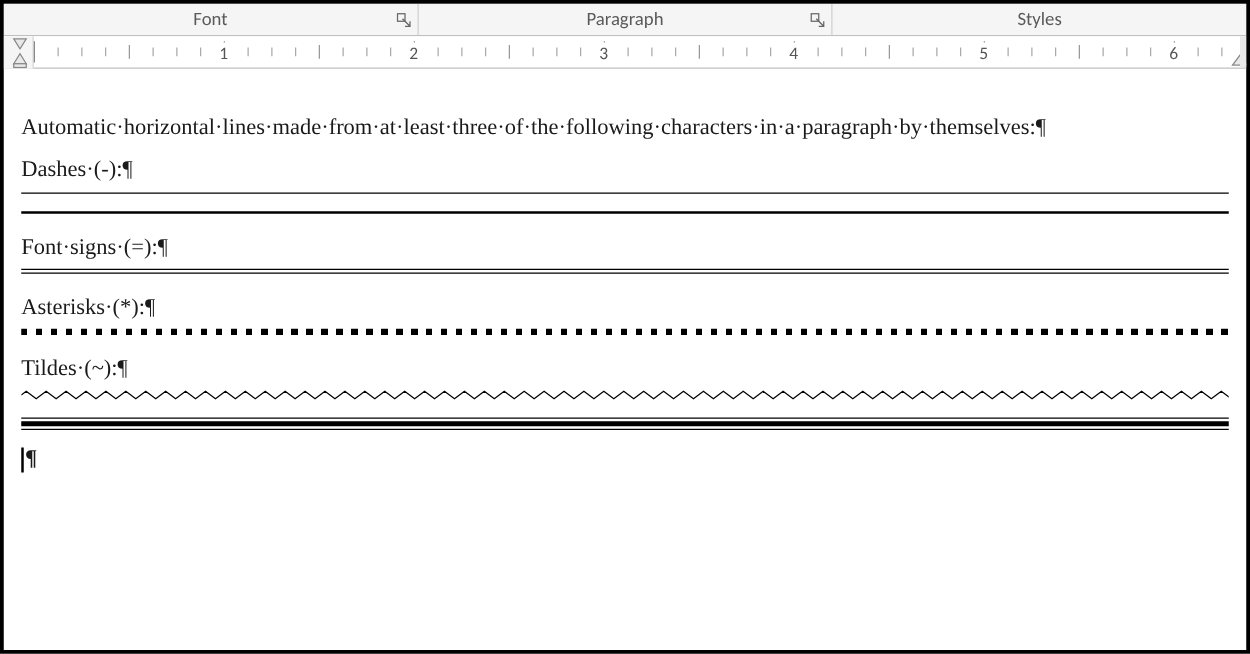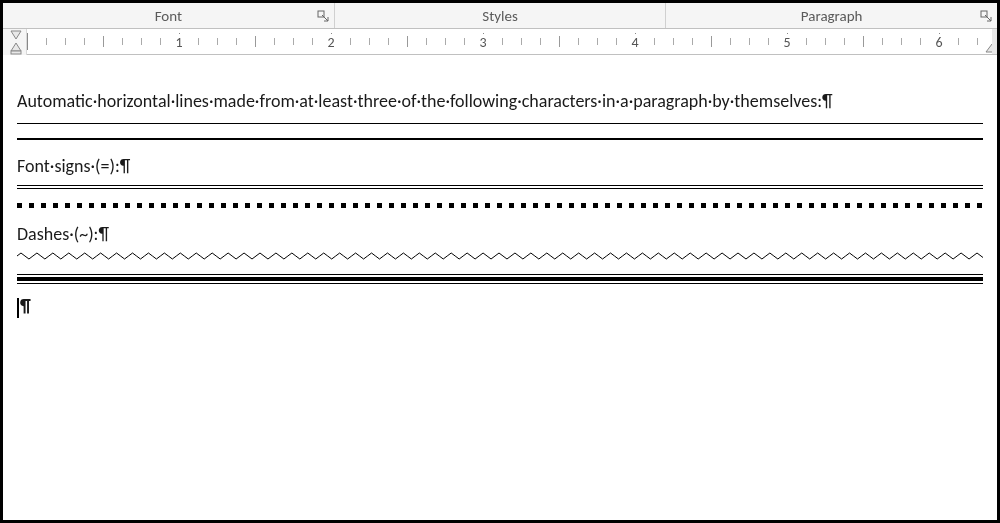--- a/index.html
+++ b/index.html
@@ -108,20 +108,21 @@
     position: absolute;
     left: 14px;
     right: 14px;
     top: 86px;
     font-size: 18px;
     color: #1a1a1a;
   }
   .paragraph {
     margin: 0 0 10px 0;
     line-height: 1.35;
+    font-family: Liberation Serif, serif;
   }
   .paragraph.tight { margin-bottom: 6px; }
   .pilcrow { font-weight: bold; }
   .line-dashes {
     border-top: 1px solid #000;
     margin: 4px 0 14px 0;
   }
   .line-underscore {
     border-top: 2px solid #000;
     margin: 4px 0 14px 0;
@@ -170,30 +171,30 @@
   <div class="ribbon-group">
     <span>Font</span>
     <span class="dialog-launcher">
       <svg width="12" height="12" viewBox="0 0 12 12">
           <rect x="1" y="1" width="6" height="6" fill="none" stroke="#666"></rect>
           <path d="M5 5 L11 11 M11 7 V11 H7" fill="none" stroke="#666"></path>
         </svg>
     </span>
   </div>
   <div class="ribbon-group">
-    <span>Styles</span>
-  </div>
-  <div class="ribbon-group">
     <span>Paragraph</span>
     <span class="dialog-launcher">
       <svg width="12" height="12" viewBox="0 0 12 12">
           <rect x="1" y="1" width="6" height="6" fill="none" stroke="#666"></rect>
           <path d="M5 5 L11 11 M11 7 V11 H7" fill="none" stroke="#666"></path>
         </svg>
     </span>
+  </div>
+  <div class="ribbon-group">
+    <span>Styles</span>
   </div>
 </div>
 
 <div class="ruler-container">
   <div class="ruler-handle-col"></div>
   <div class="indent-markers">
     <svg width="18" height="26" viewBox="0 0 18 26">
       <polygon points="3,2 13,2 8,10" fill="#e8e8e8" stroke="#888"></polygon>
       <polygon points="3,22 13,22 8,14" fill="#e8e8e8" stroke="#888"></polygon>
       <rect x="3" y="22" width="10" height="3" fill="#e8e8e8" stroke="#888"></rect>
@@ -261,30 +262,32 @@
       <div class="right-margin-marker" style="left: 957.2px;"><svg width="16" height="24" viewBox="0 0 16 24">
           <polygon points="2,22 14,22 8,14" fill="#e8e8e8" stroke="#888"></polygon>
         </svg></div>
       <div class="right-gray" style="left: 965.2px; right: -8px;"></div>
     </div>
 </div>
 
 <div class="doc-surface">
   <p class="paragraph">Automatic·horizontal·lines·made·from·at·least·three·of·the·following·characters·in·a·paragraph·by·themselves:¶</p>
 
+  <p class="paragraph tight">Dashes·(-):¶</p>
   <div class="line-dashes"></div>
 
   <div class="line-underscore"></div>
 
   <p class="paragraph tight">Font·signs·(=):¶</p>
   <div class="line-equal"></div>
 
+  <p class="paragraph tight">Asterisks·(*):¶</p>
   <div class="line-asterisk"></div>
 
-  <p class="paragraph tight">Dashes·(~):¶</p>
+  <p class="paragraph tight">Tildes·(~):¶</p>
   <div class="line-tilde">
     <svg viewBox="0 0 970 8" preserveAspectRatio="none">
         <path d="M0 4 L4 1 L8 4 L12 7 L16 4 L20 1 L24 4 L28 7 L32 4 L36 1 L40 4 L44 7 L48 4 L52 1 L56 4 L60 7 L64 4 L68 1 L72 4 L76 7 L80 4 L84 1 L88 4 L92 7 L96 4 L100 1 L104 4 L108 7 L112 4 L116 1 L120 4 L124 7 L128 4 L132 1 L136 4 L140 7 L144 4 L148 1 L152 4 L156 7 L160 4 L164 1 L168 4 L172 7 L176 4 L180 1 L184 4 L188 7 L192 4 L196 1 L200 4 L204 7 L208 4 L212 1 L216 4 L220 7 L224 4 L228 1 L232 4 L236 7 L240 4 L244 1 L248 4 L252 7 L256 4 L260 1 L264 4 L268 7 L272 4 L276 1 L280 4 L284 7 L288 4 L292 1 L296 4 L300 7 L304 4 L308 1 L312 4 L316 7 L320 4 L324 1 L328 4 L332 7 L336 4 L340 1 L344 4 L348 7 L352 4 L356 1 L360 4 L364 7 L368 4 L372 1 L376 4 L380 7 L384 4 L388 1 L392 4 L396 7 L400 4 L404 1 L408 4 L412 7 L416 4 L420 1 L424 4 L428 7 L432 4 L436 1 L440 4 L444 7 L448 4 L452 1 L456 4 L460 7 L464 4 L468 1 L472 4 L476 7 L480 4 L484 1 L488 4 L492 7 L496 4 L500 1 L504 4 L508 7 L512 4 L516 1 L520 4 L524 7 L528 4 L532 1 L536 4 L540 7 L544 4 L548 1 L552 4 L556 7 L560 4 L564 1 L568 4 L572 7 L576 4 L580 1 L584 4 L588 7 L592 4 L596 1 L600 4 L604 7 L608 4 L612 1 L616 4 L620 7 L624 4 L628 1 L632 4 L636 7 L640 4 L644 1 L648 4 L652 7 L656 4 L660 1 L664 4 L668 7 L672 4 L676 1 L680 4 L684 7 L688 4 L692 1 L696 4 L700 7 L704 4 L708 1 L712 4 L716 7 L720 4 L724 1 L728 4 L732 7 L736 4 L740 1 L744 4 L748 7 L752 4 L756 1 L760 4 L764 7 L768 4 L772 1 L776 4 L780 7 L784 4 L788 1 L792 4 L796 7 L800 4 L804 1 L808 4 L812 7 L816 4 L820 1 L824 4 L828 7 L832 4 L836 1 L840 4 L844 7 L848 4 L852 1 L856 4 L860 7 L864 4 L868 1 L872 4 L876 7 L880 4 L884 1 L888 4 L892 7 L896 4 L900 1 L904 4 L908 7 L912 4 L916 1 L920 4 L924 7 L928 4 L932 1 L936 4 L940 7 L944 4 L948 1 L952 4 L956 7 L960 4 L964 1 L968 4 L972 7 L976 4" fill="none" stroke="#000" stroke-width="1"></path>
       </svg>
   </div>
 
   <div class="line-pound">
       <div class="line-pound-inner"></div>
     </div>
 

